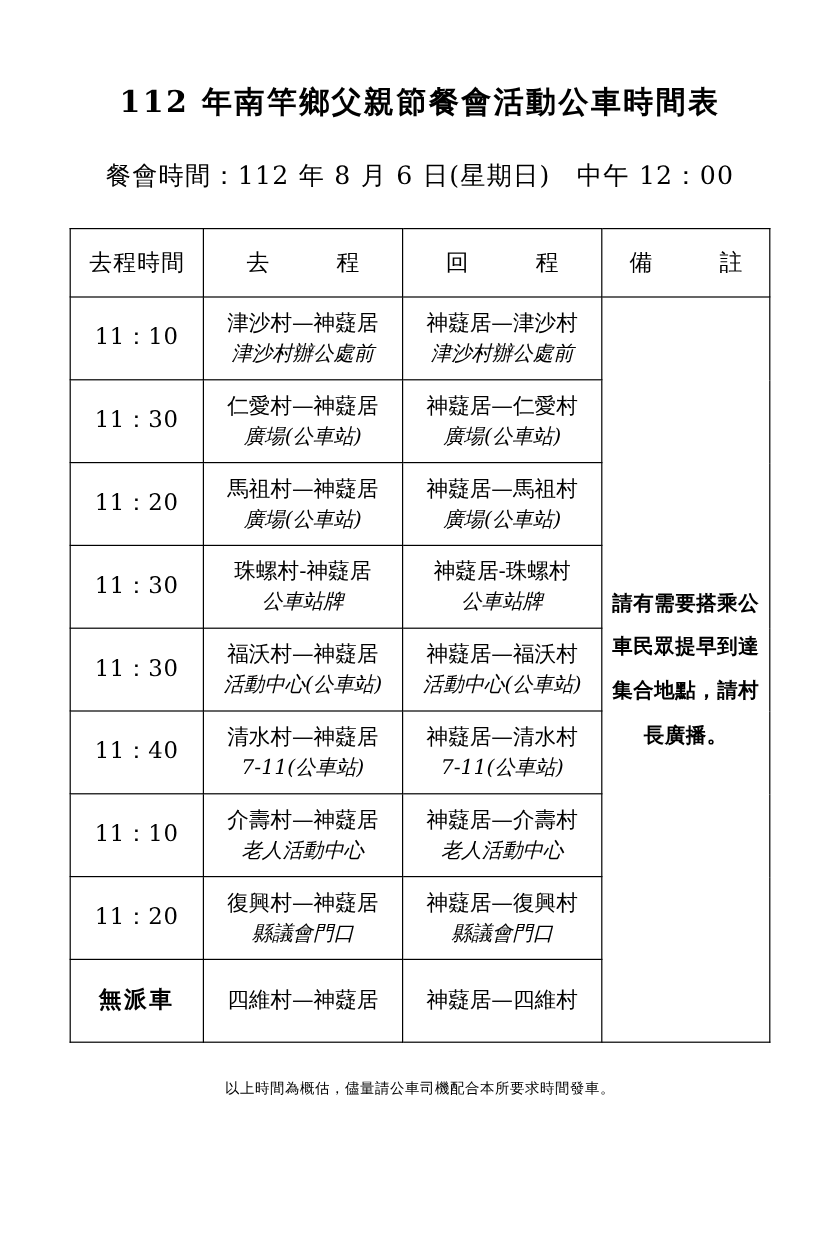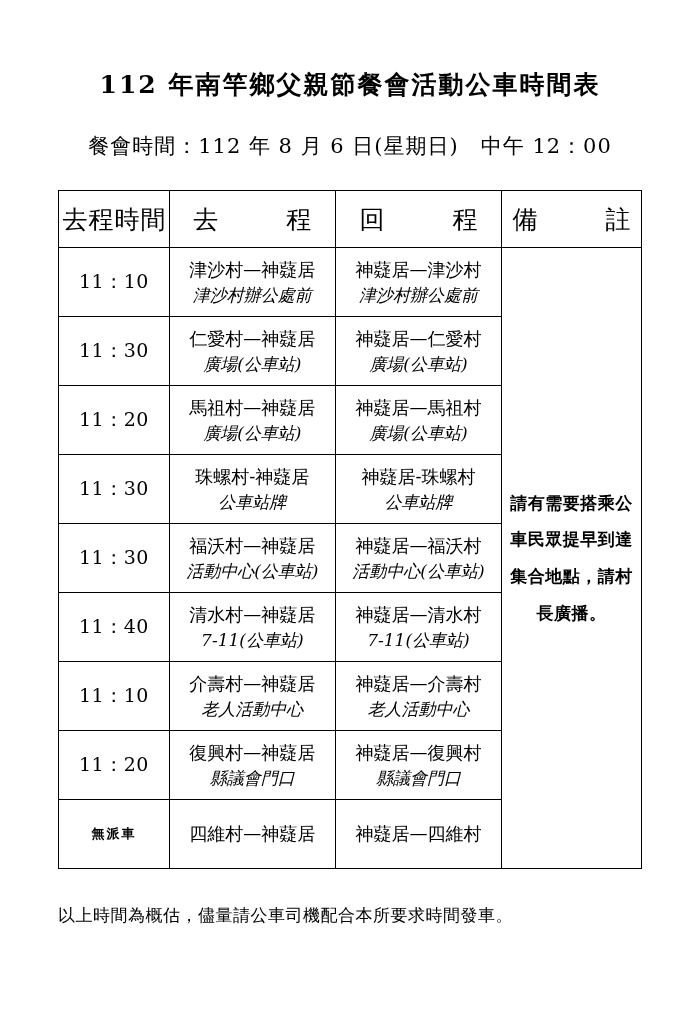--- a/index.html
+++ b/index.html
@@ -54,40 +54,40 @@
     padding: 0;
     font-weight: normal;
   }
   col.c-time  { width: 19%; }
   col.c-go    { width: 28.5%; }
   col.c-back  { width: 28.5%; }
   col.c-note  { width: 24%; }
 
   thead td {
     height: 56px;
-    font-size: 25px;
+    font-size: 19px;
     letter-spacing: 6px;
     text-indent: 6px;
   }
   thead td.hdr-time {
     letter-spacing: 1px;
     text-indent: 1px;
   }
   tbody td {
     height: 68px;
     font-size: 18px;
     line-height: 1.45;
   }
   td.time-cell {
     font-size: 19px;
     letter-spacing: 0.5px;
   }
   td.time-cell.no-bus {
     font-weight: bold;
-    font-size: 13px;
+    font-size: 19px;
     letter-spacing: 2px;
   }
   td.route-cell .l1,
   td.route-cell .l2 {
     display: block;
     white-space: nowrap;
   }
   td.route-cell .l2 {
     font-size: 17px;
     font-style: italic;
@@ -99,22 +99,22 @@
     line-height: 2.15;
     letter-spacing: 0.5px;
     padding: 0 8px;
     text-align: center;
   }
   td.note-cell .note-text {
     display: block;
     font-weight: bold;
   }
   .footnote {
-    text-align: left;
-    font-size: 17px;
+    text-align: center;
+    font-size: 12px;
     letter-spacing: 0.5px;
     padding-top: 18px;
   }
 </style>
 </head>
 <body>
 
 <div class="page">
 
   <h1 class="doc-title">112 年南竿鄉父親節餐會活動公車時間表</h1>

